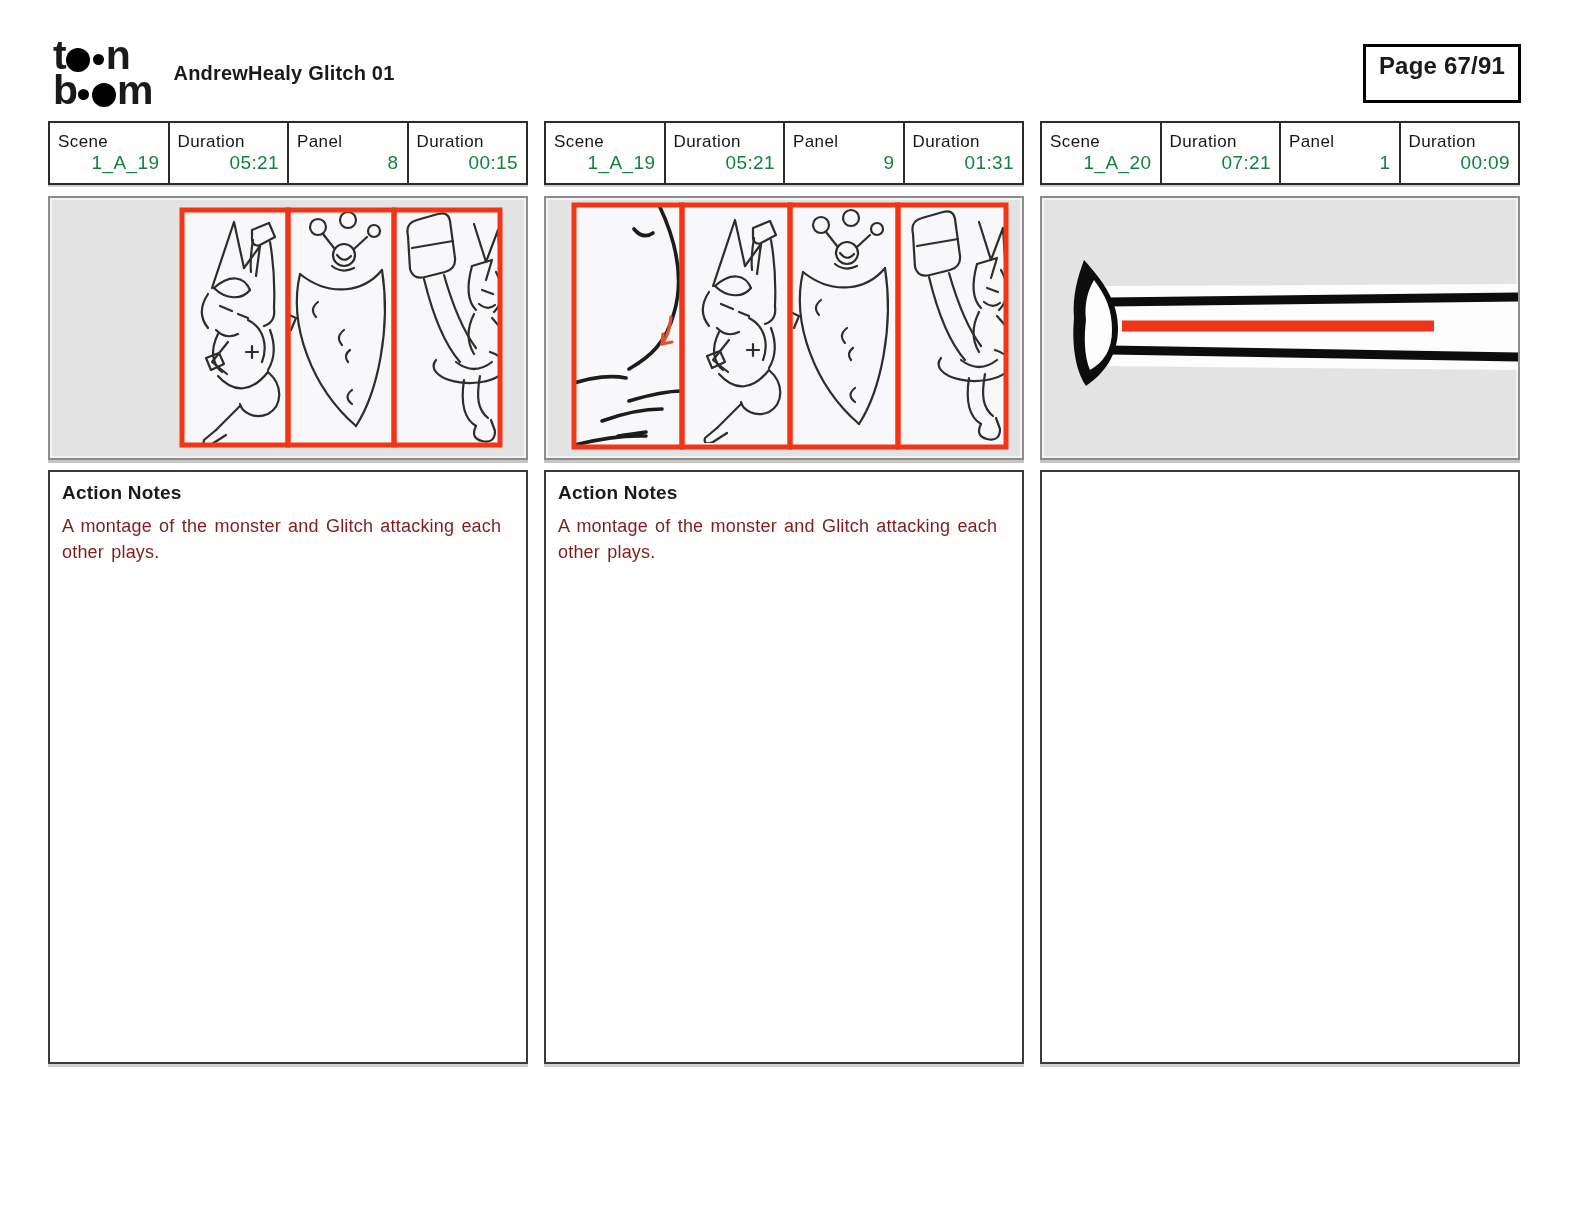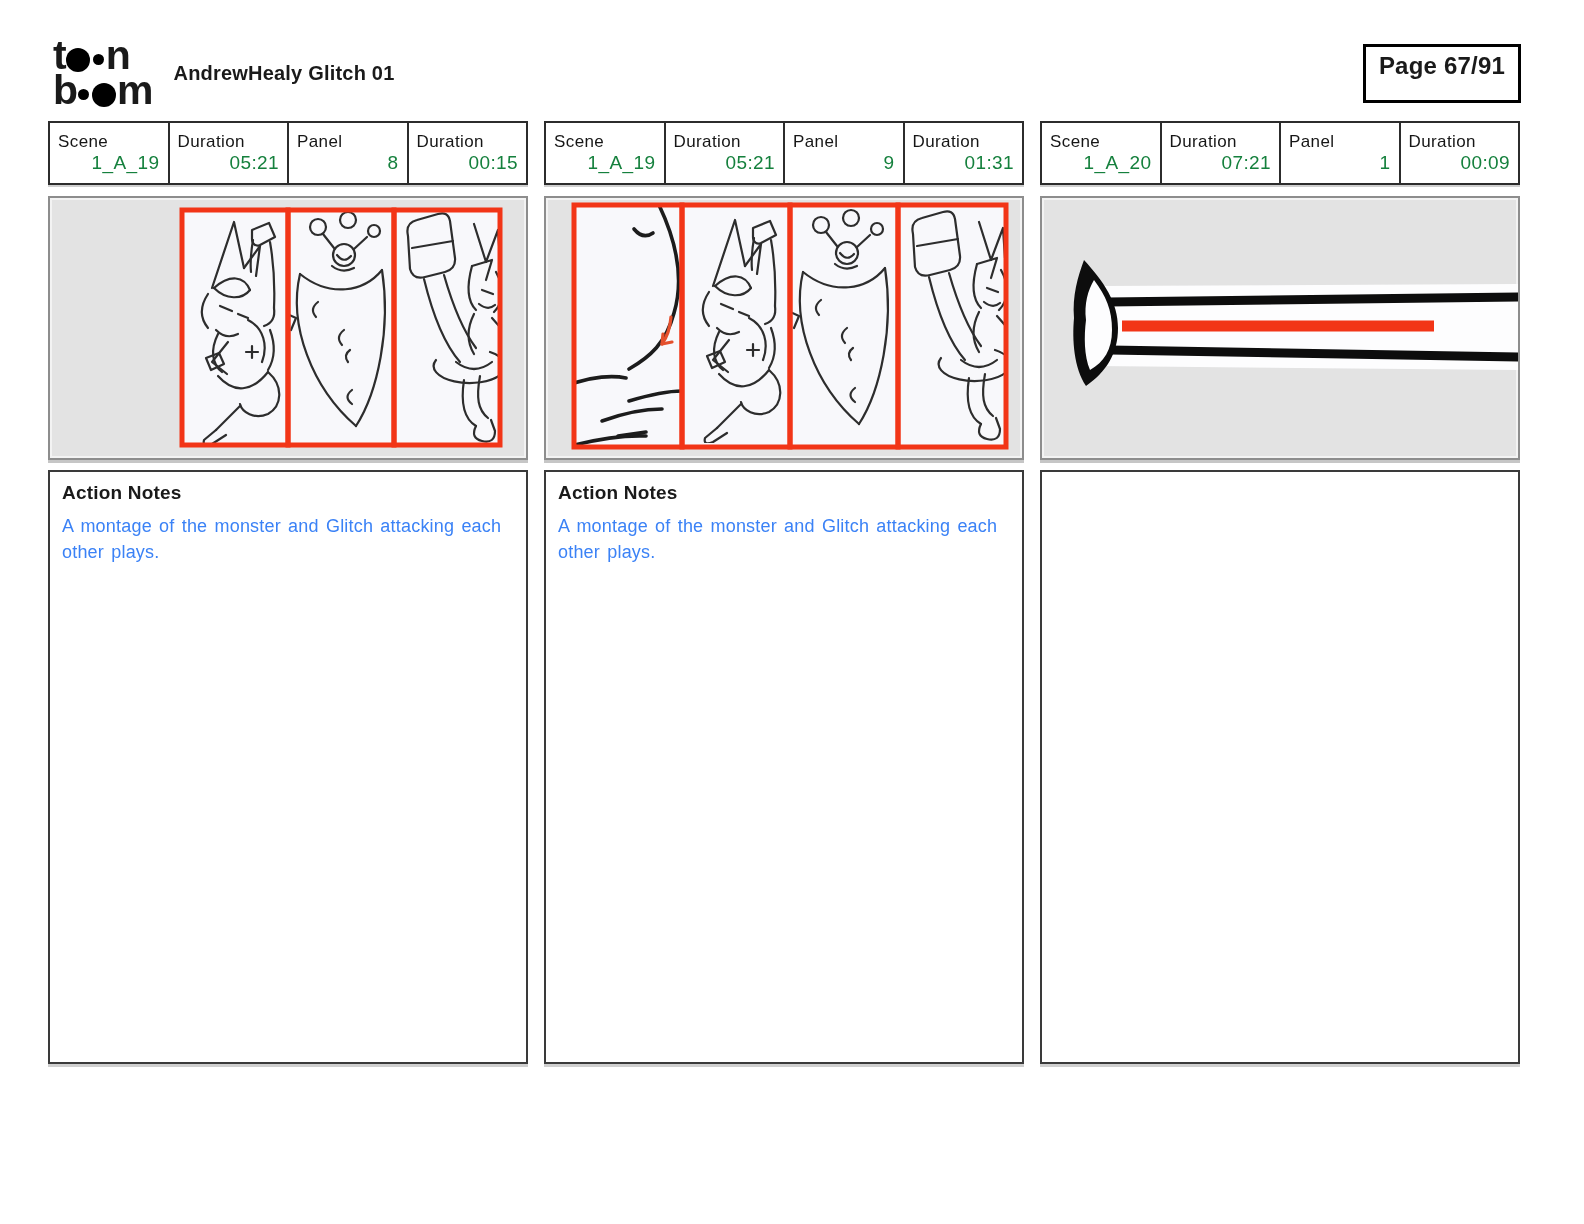--- a/index.html
+++ b/index.html
@@ -27,21 +27,21 @@
   .lbl{font-size:17px;letter-spacing:.4px;color:#161616;}
   .val{font-size:19px;text-align:right;letter-spacing:.4px;color:#15803d;}
 
   .thumb{margin-top:11px;height:264px;box-sizing:border-box;border:2px solid #8d8d8d;background:#e3e3e3;
          box-shadow:0 3px 0 #c6c6c6, inset 0 0 0 2px #f3f3f3;}
   .thumb svg{display:block;}
 
   .notes{margin-top:10px;height:594px;box-sizing:border-box;border:2px solid #3a3a3a;background:#fff;
          padding:8px 12px;box-shadow:0 3px 0 #cfcfcf;}
   .notes-title{font-size:19px;font-weight:700;margin:2px 0 9px;letter-spacing:.2px;}
-  .notes-text{margin:0;font-size:18px;line-height:26px;letter-spacing:.2px;word-spacing:2px;color:#3b82f6;}
+  .notes-text{margin:0;font-size:18px;line-height:26px;letter-spacing:.2px;word-spacing:2px;color:#7f1d1d;}
 
   
   .pbg{fill:#f8f8fb;}
   .frame{fill:none;stroke:var(--accent,#f23517);stroke-width:5;}
   .sk{stroke:#2d2d2d;stroke-width:2.2;fill:none;stroke-linecap:round;stroke-linejoin:round;}
   .sk-thick{stroke:#1c1c1c;stroke-width:3.6;fill:none;stroke-linecap:round;stroke-linejoin:round;}
   .arrow{stroke:var(--arrow,#e4502d);stroke-width:3.2;fill:none;stroke-linecap:round;stroke-linejoin:round;}
   .beamline{stroke:#0d0d0d;stroke-width:9;stroke-linecap:round;fill:none;}
   .beamred{stroke:var(--accent,#f23517);stroke-width:11;stroke-linecap:butt;fill:none;}
   .band{fill:#fdfdfe;}

